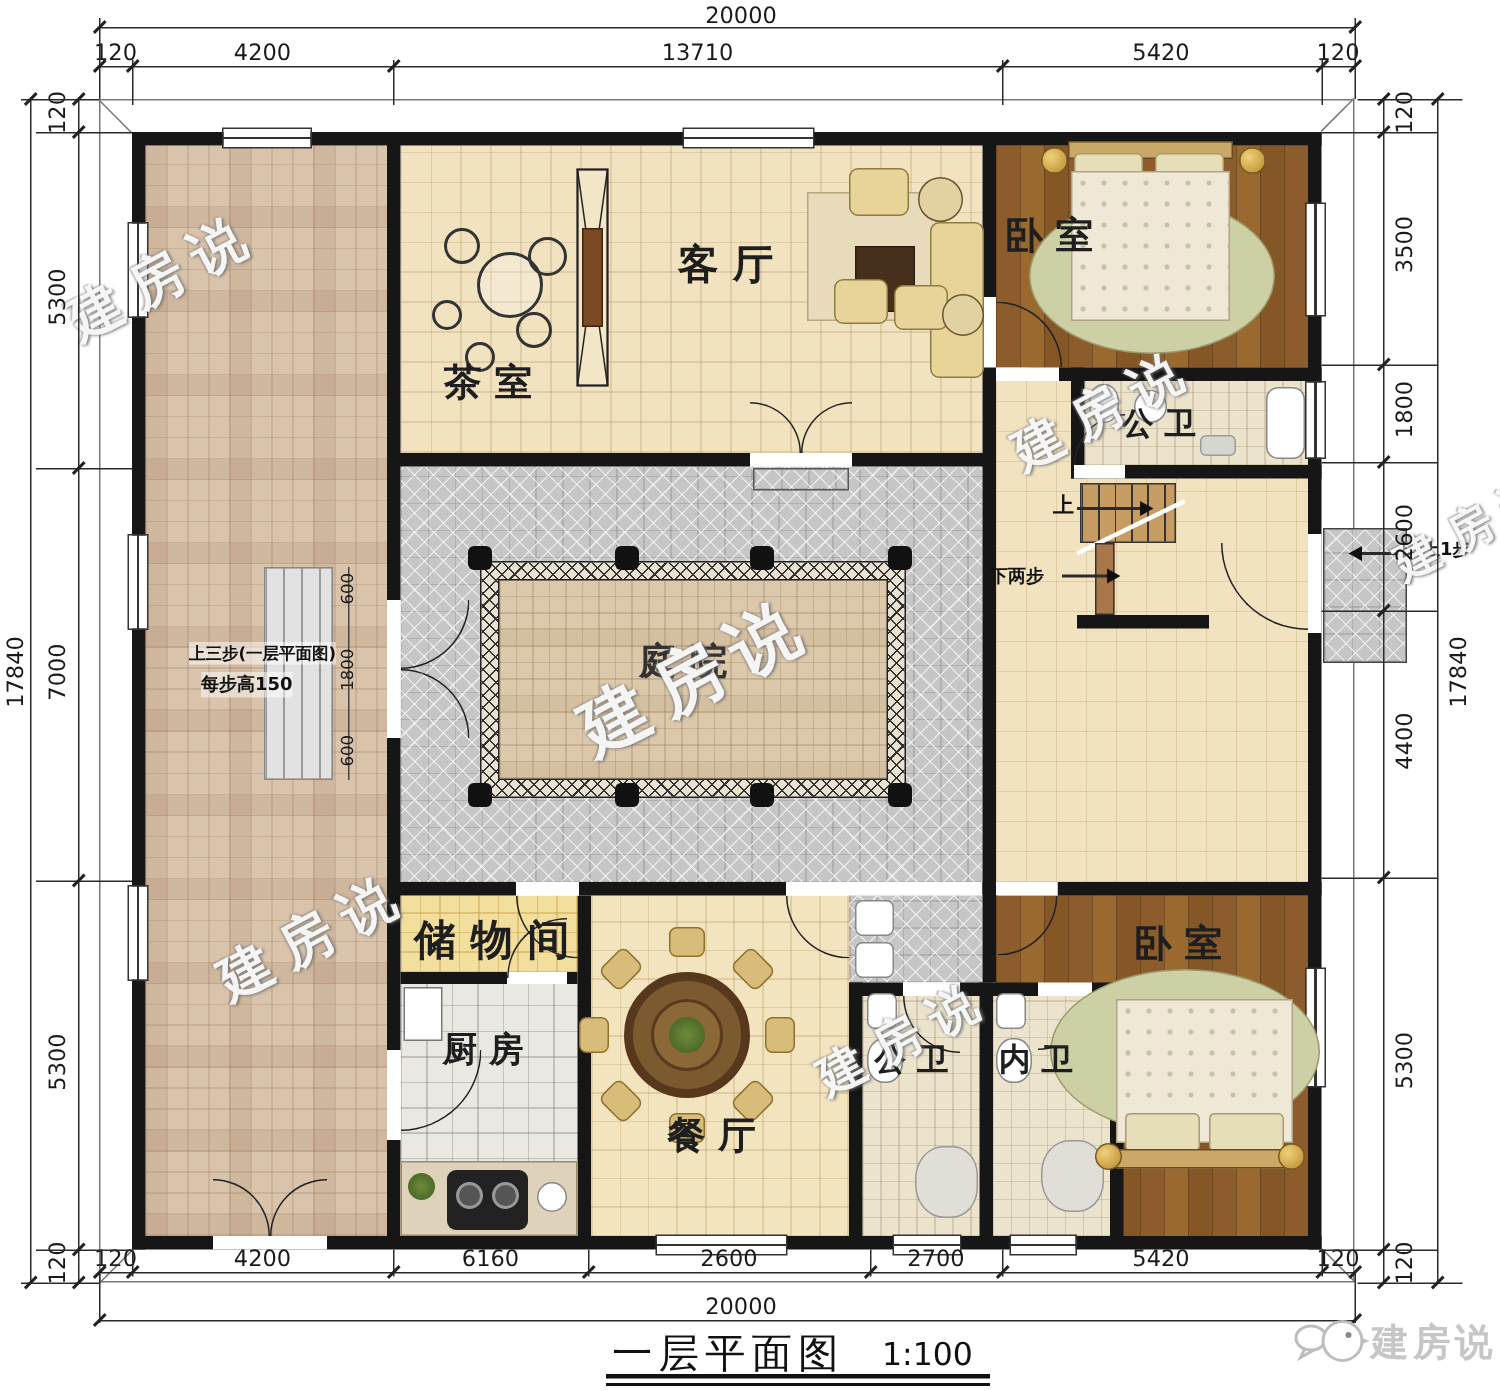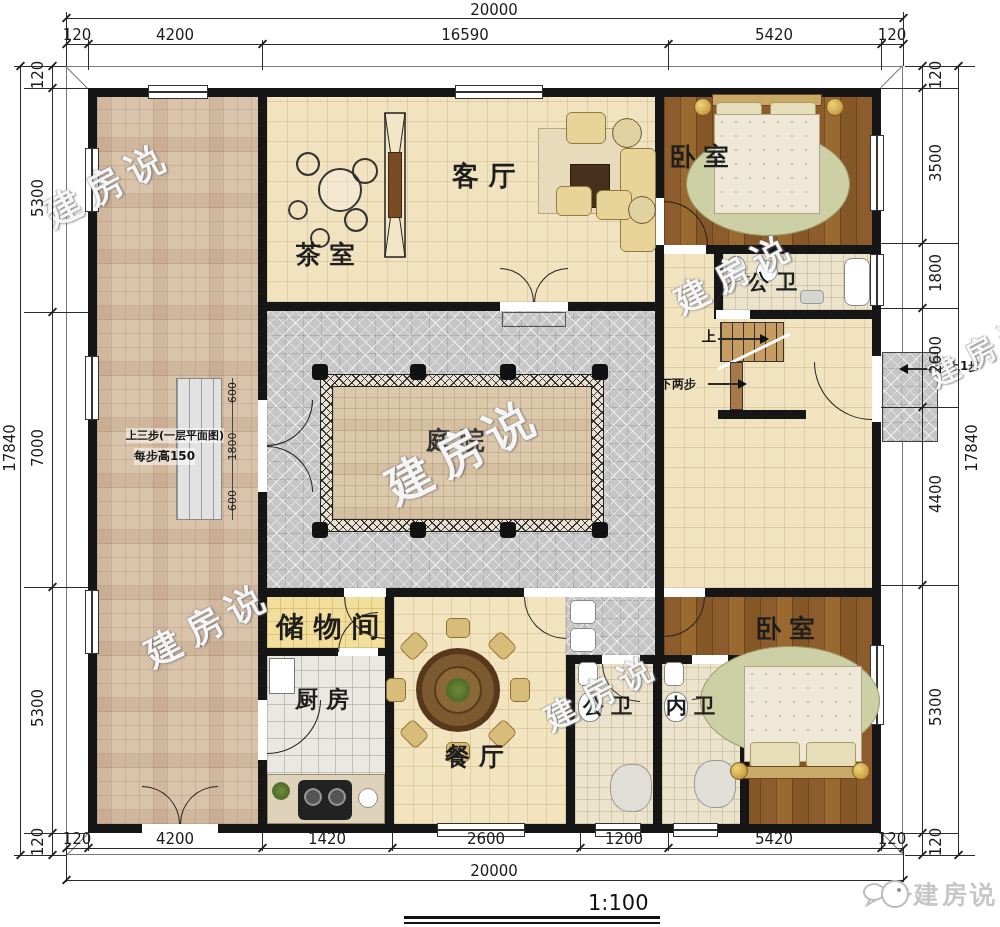--- a/index.html
+++ b/index.html
@@ -302,44 +302,44 @@
   <span class="wm" style="left:670px;top:250px;font-size:34px;">建房说</span>
   <span class="wm" style="left:140px;top:600px;font-size:36px;">建房说</span>
   <span class="wm" style="left:540px;top:670px;font-size:32px;">建房说</span>
   <span class="wm" style="left:925px;top:330px;font-size:30px;">建房说</span>
 
   <div class="line" style="left:66px;top:18px;width:837px;height:1px;"></div>
   <span class="dim" style="left:444px;top:1px;width:100px;">20000</span>
   <div class="line" style="left:66px;top:44px;width:837px;height:1px;"></div>
   <span class="dim" style="left:57px;top:26px;width:40px;">120</span>
   <span class="dim" style="left:135px;top:26px;width:80px;">4200</span>
-  <span class="dim" style="left:415px;top:26px;width:100px;">16590</span>
+  <span class="dim" style="left:415px;top:26px;width:100px;">13710</span>
   <span class="dim" style="left:724px;top:26px;width:100px;">5420</span>
   <span class="dim" style="left:872px;top:26px;width:40px;">120</span>
   <div class="line" style="left:66px;top:12px;width:1px;height:54px;"></div>
   <div class="line" style="left:903px;top:12px;width:1px;height:54px;"></div>
   <div class="line" style="left:88px;top:40px;width:1px;height:30px;"></div>
   <div class="line" style="left:262px;top:40px;width:1px;height:30px;"></div>
   <div class="line" style="left:668px;top:40px;width:1px;height:30px;"></div>
   <div class="line" style="left:881px;top:40px;width:1px;height:30px;"></div>
   <div class="tk" style="left:61px;top:43px;"></div>
     <div class="tk" style="left:83px;top:43px;"></div>
   <div class="tk" style="left:257px;top:43px;"></div>
     <div class="tk" style="left:663px;top:43px;"></div>
   <div class="tk" style="left:876px;top:43px;"></div>
     <div class="tk" style="left:898px;top:43px;"></div>
   <div class="tk" style="left:61px;top:17px;"></div>
     <div class="tk" style="left:898px;top:17px;"></div>
 
   <div class="line" style="left:66px;top:848px;width:837px;height:1px;"></div>
   <span class="dim" style="left:57px;top:830px;width:40px;">120</span>
   <span class="dim" style="left:135px;top:830px;width:80px;">4200</span>
-  <span class="dim" style="left:287px;top:830px;width:80px;">1420</span>
+  <span class="dim" style="left:287px;top:830px;width:80px;">6160</span>
   <span class="dim" style="left:446px;top:830px;width:80px;">2600</span>
-  <span class="dim" style="left:584px;top:830px;width:80px;">1200</span>
+  <span class="dim" style="left:584px;top:830px;width:80px;">2700</span>
   <span class="dim" style="left:734px;top:830px;width:80px;">5420</span>
   <span class="dim" style="left:872px;top:830px;width:40px;">120</span>
   <div class="line" style="left:66px;top:880px;width:837px;height:1px;"></div>
   <span class="dim" style="left:444px;top:862px;width:100px;">20000</span>
   <div class="line" style="left:66px;top:848px;width:1px;height:34px;"></div>
   <div class="line" style="left:903px;top:848px;width:1px;height:34px;"></div>
   <div class="line" style="left:88px;top:833px;width:1px;height:18px;"></div>
   <div class="line" style="left:262px;top:833px;width:1px;height:18px;"></div>
   <div class="line" style="left:392px;top:833px;width:1px;height:18px;"></div>
   <div class="line" style="left:580px;top:833px;width:1px;height:18px;"></div>
@@ -401,20 +401,21 @@
     <div class="tk" style="left:917px;top:87px;"></div>
   <div class="tk" style="left:917px;top:242px;"></div>
     <div class="tk" style="left:917px;top:307px;"></div>
   <div class="tk" style="left:917px;top:406px;"></div>
     <div class="tk" style="left:917px;top:584px;"></div>
   <div class="tk" style="left:917px;top:832px;"></div>
     <div class="tk" style="left:917px;top:854px;"></div>
   <div class="tk" style="left:953px;top:65px;"></div>
     <div class="tk" style="left:953px;top:854px;"></div>
 
+  <span class="caption" style="left:408px;top:884px;font-size:27px;letter-spacing:4px;font-weight:500;">一层平面图</span>
   <span class="caption" style="left:588px;top:891px;font-size:21px;">1:100</span>
   <div class="line" style="left:404px;top:916px;width:256px;height:3px;background:#111;"></div>
   <div class="line" style="left:404px;top:922px;width:256px;height:2px;background:#111;"></div>
 
   <div class="abs" style="left:862px;top:876px;display:flex;align-items:center;">
     <svg width="52" height="36" viewBox="0 0 52 36">
       <ellipse cx="12" cy="16" rx="10" ry="8" fill="none" stroke="#bdbdbd" stroke-width="2"></ellipse>
       <path d="M8 23 L5 29 L14 24" fill="none" stroke="#bdbdbd" stroke-width="2"></path>
       <circle cx="33" cy="18" r="13" fill="#fff" stroke="#bdbdbd" stroke-width="2"></circle>
       <circle cx="37" cy="14" r="2" fill="#8a8a8a"></circle>

